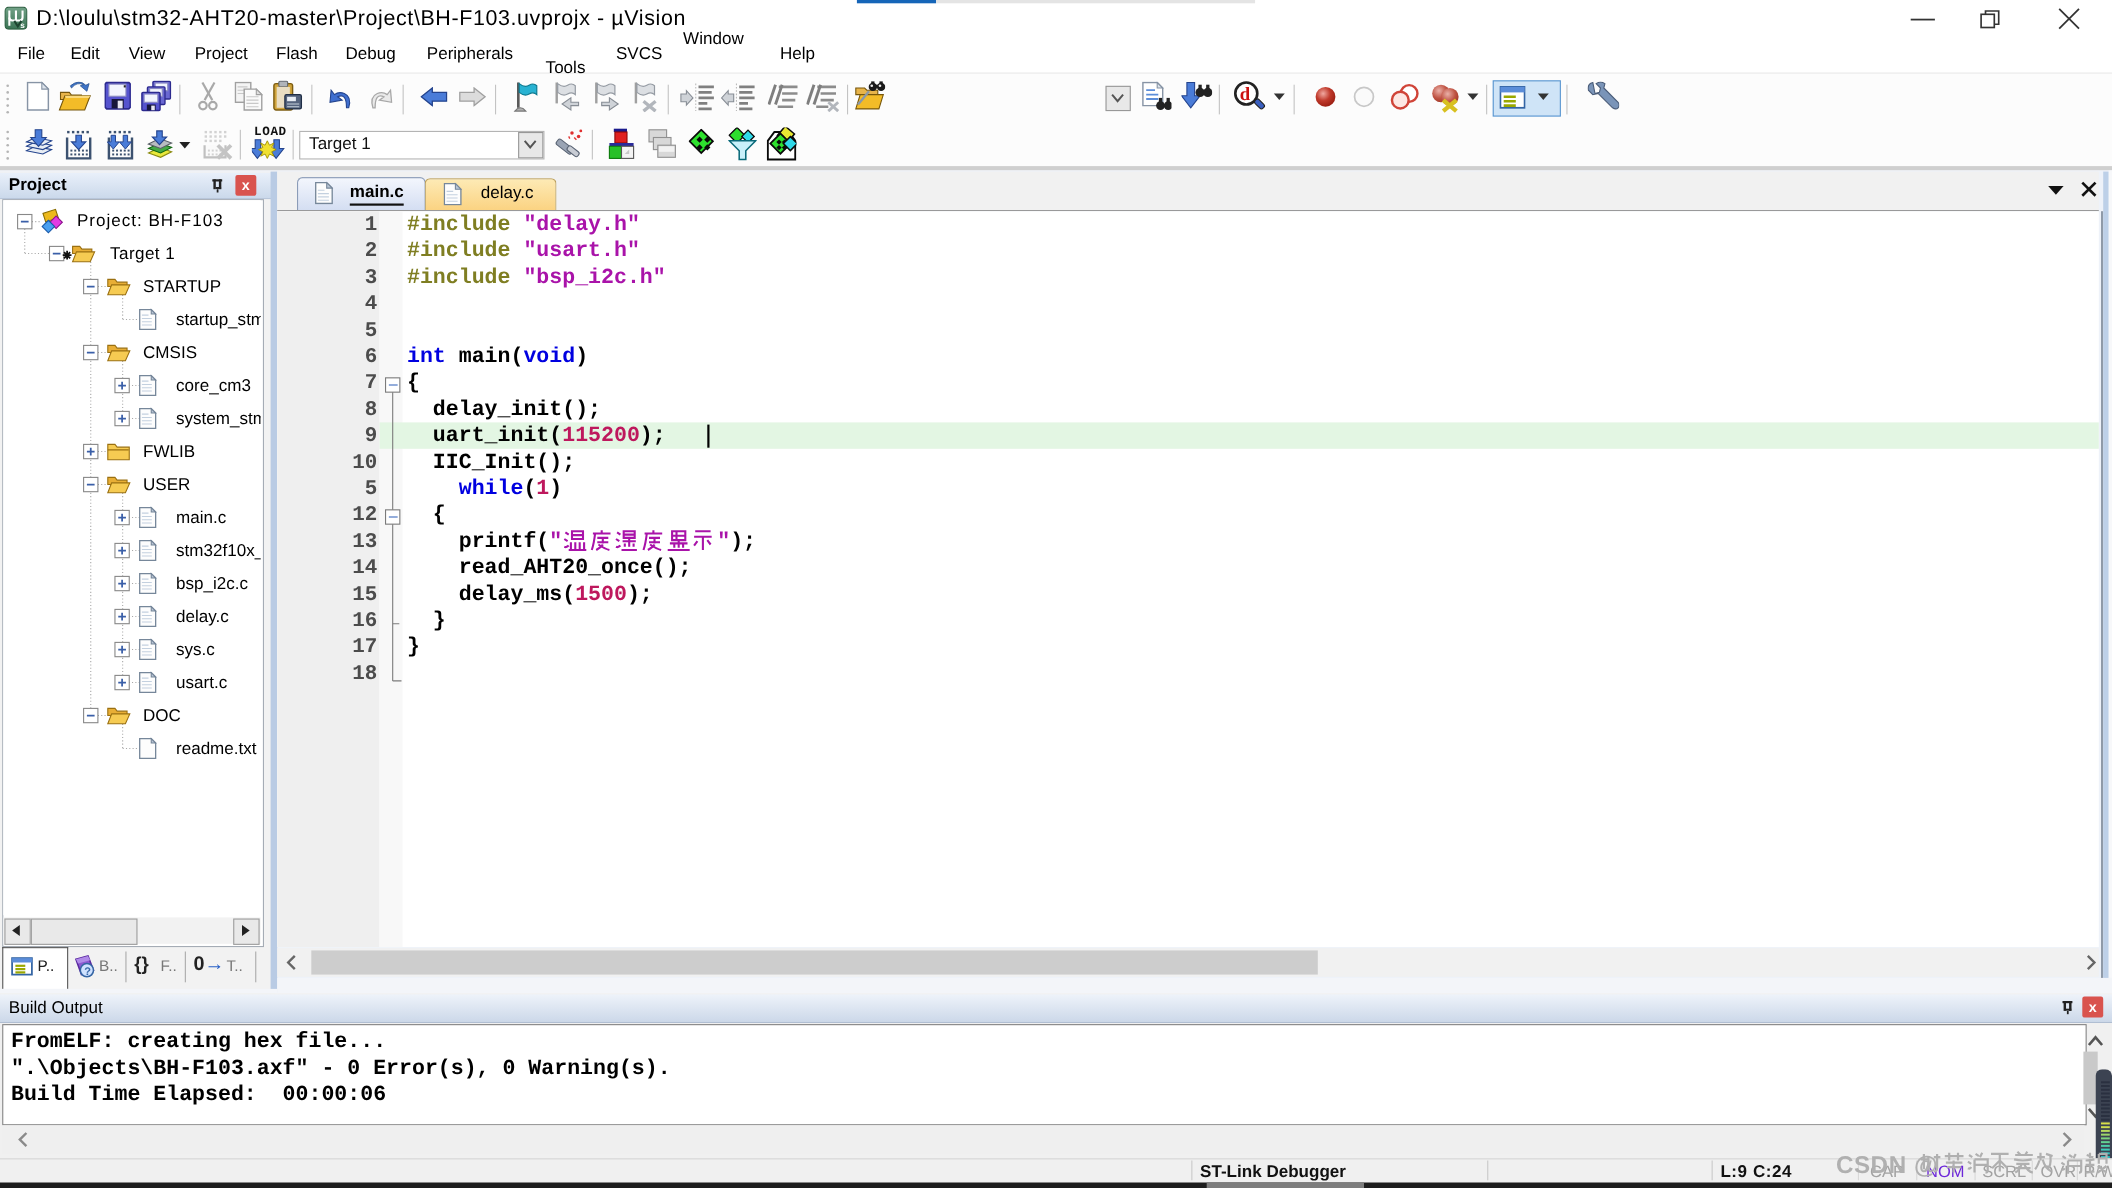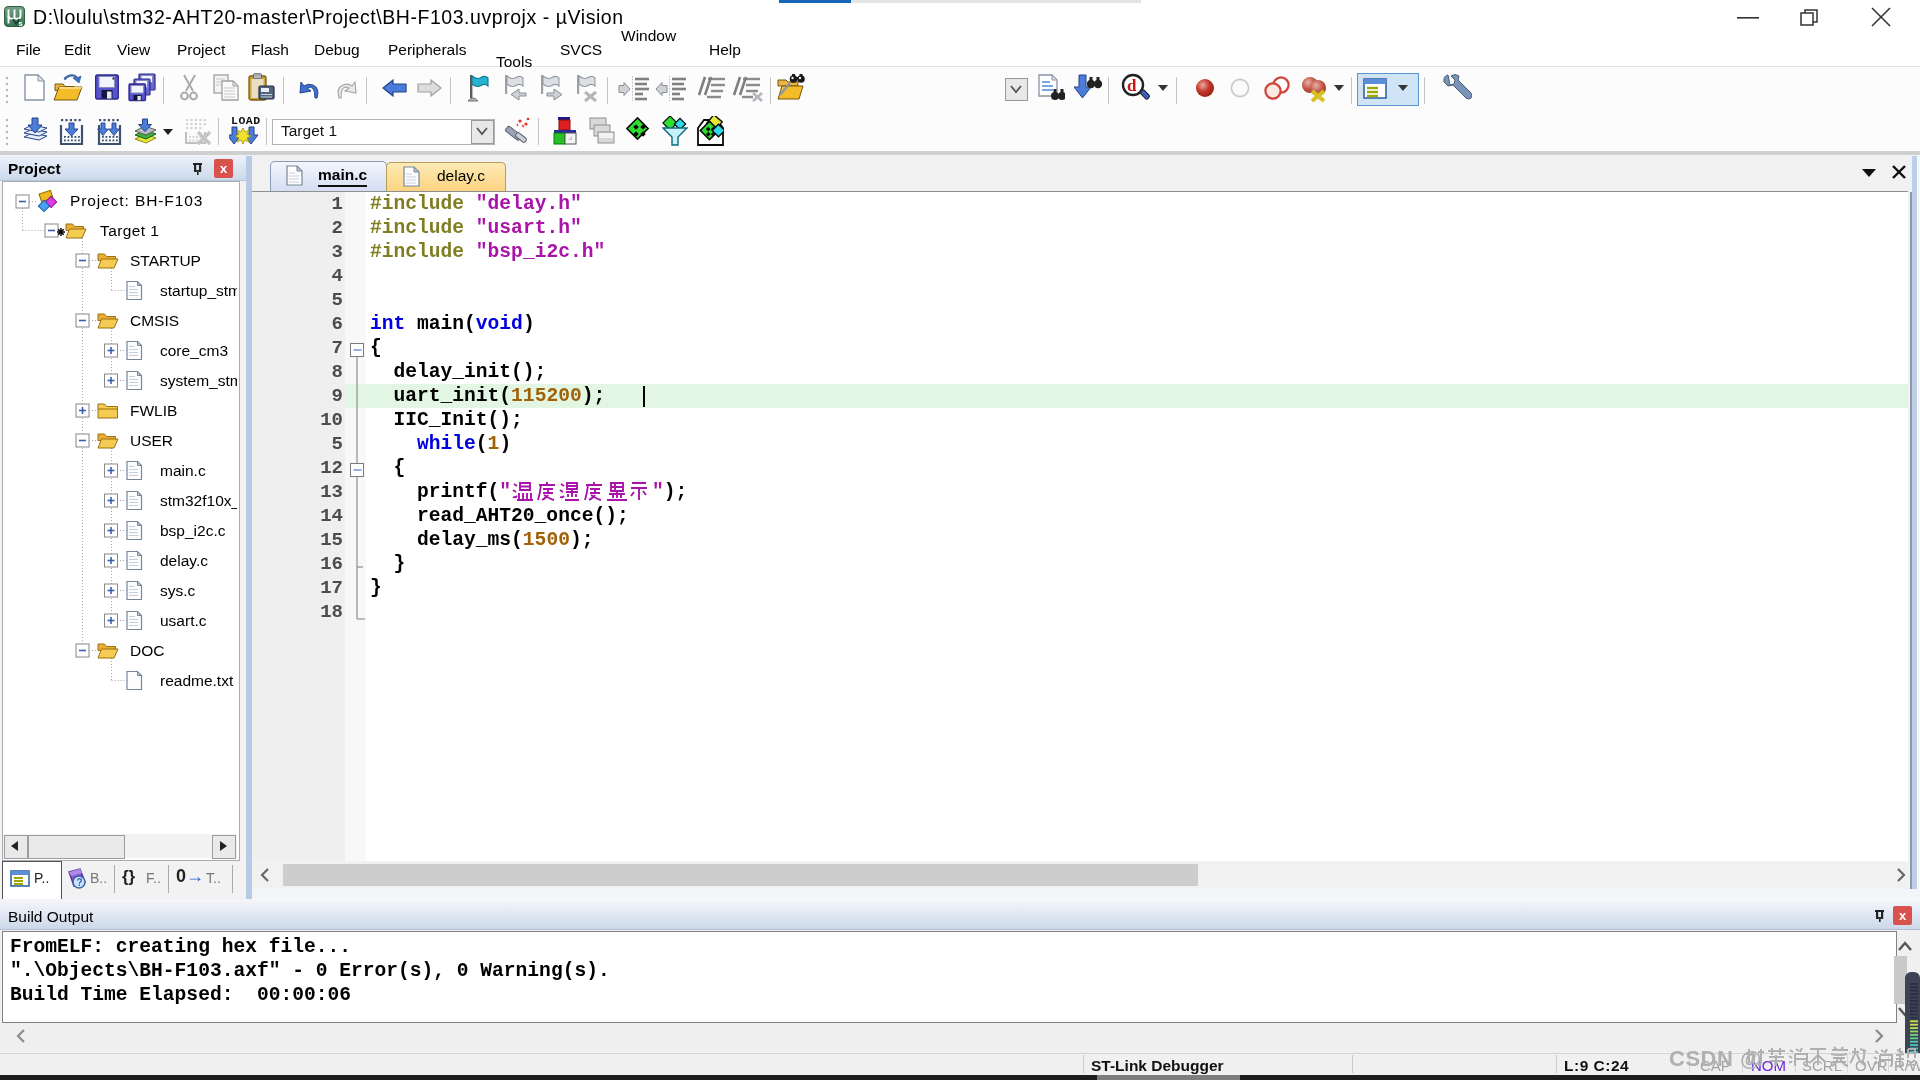--- a/index.html
+++ b/index.html
@@ -5,21 +5,21 @@
 body{width:1920px;height:1080px;overflow:hidden;background:#fff;font-family:"Liberation Sans",sans-serif;position:relative;}
 .a{position:absolute;}
 .mono{font-family:"Liberation Mono",monospace;font-weight:bold;}
 .sep1{position:absolute;top:10px;width:1px;height:27px;background:#c3c3c3;}
 .sep2{position:absolute;top:7px;width:1px;height:27px;background:#c3c3c3;}
 .cl{position:absolute;left:370px;width:1200px;height:24px;line-height:24px;font-size:19.6px;white-space:pre;}
 .gn{position:absolute;width:62px;text-align:right;height:24px;line-height:24px;font-size:19px;color:#4c4c4c;}
 .k{color:#0000e0;}
 .s{color:#a913a9;}
 .p{color:#7f7e22;}
-.n{color:#a16207;}
+.n{color:#be185d;}
 .tr{position:absolute;height:30px;line-height:30px;font-size:15.5px;color:#000;white-space:pre;}
 </style></head>
 <body>
 
 <div class="a" style="left:779px;top:0;width:72px;height:3px;background:#1565b8;"></div>
 <div class="a" style="left:851px;top:0;width:290px;height:3px;background:#e4e4e4;"></div>
 
 <svg class="a" style="left:4px;top:6px;" width="21" height="21" viewBox="0 0 21 21">
  <defs>
       <linearGradient id="tg" x1="0" y1="0" x2="0" y2="1">

